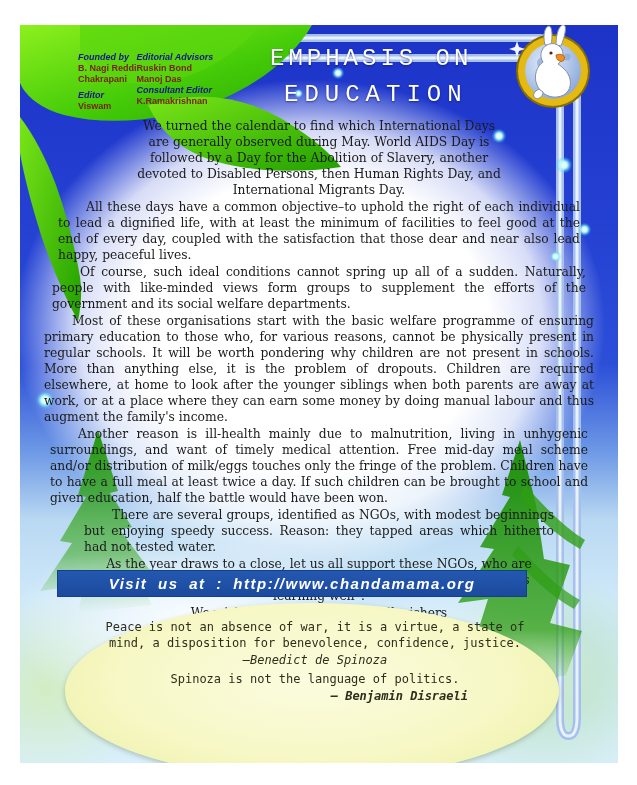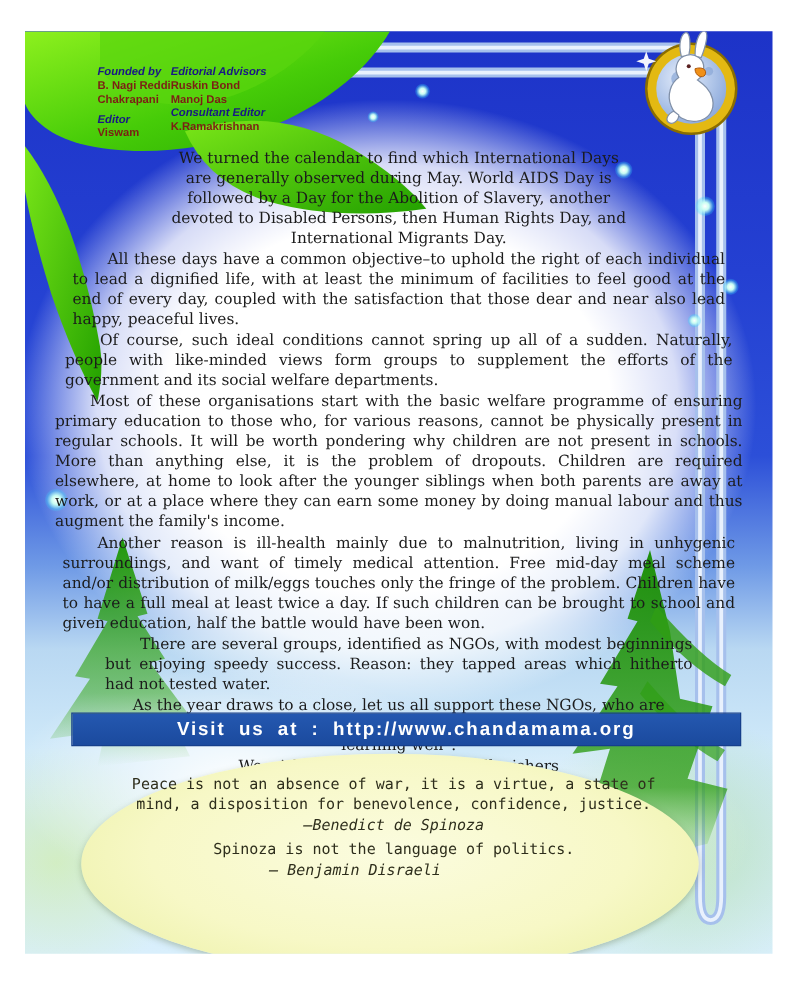--- a/index.html
+++ b/index.html
@@ -42,33 +42,33 @@
   .p4 { padding:0 2px;  text-align:justify; text-indent:28px; }
   .p5 { padding:0 8px;  text-align:justify; text-indent:28px; }
   .p6 { padding:0 42px; text-align:justify; text-indent:28px; }
   .p7 { padding:0 62px; text-align:center; }
   .p8 { text-align:center; }
 
   .greeting { margin-top:8px; text-align:center; color:#1313cf;
     font-family:"Liberation Sans", sans-serif; font-weight:bold; font-size:21px;
     letter-spacing:3px; word-spacing:10px; text-shadow:0 1px 0 rgba(255,255,255,0.7); }
 
-  .banner { position:absolute; left:37px; top:545px; width:536px; height:27px;
+  .banner { position:absolute; left:37px; top:545px; width:470px; height:27px;
     background:linear-gradient(#2458b0, #1b4a9e); border:1px solid #163f8b;
-    display:flex; align-items:center; justify-content:center; cursor:pointer; }
+    display:flex; align-items:center; justify-content:center; cursor:pointer;font-style:italic; }
   .banner span { color:#ffffff; font-weight:bold; font-size:15px; letter-spacing:1.5px; word-spacing:5px; }
 
   .quote-oval { position:absolute; left:45px; top:578px; width:494px; height:176px; border-radius:50%;
     background:radial-gradient(ellipse at 50% 45%, #fbfcdf 0%, #f7f8c6 55%, #eef2ac 84%, #e0eaa8 97%);
     box-shadow:0 2px 5px rgba(90,110,60,0.35); }
 
   .quotes { position:absolute; left:80px; top:592px; width:430px; text-align:center;
     font-family:"DejaVu Sans Mono", monospace; font-size:12px; line-height:16px; color:#2e2e1c; }
   .quotes .attr { text-align:center; font-style:italic; margin:1px 0 3px 0; }
-  .quotes .attr2 { text-align:center; padding-right:62px; font-style:italic; margin-top:1px; }
+  .quotes .attr2 { text-align:right; padding-right:62px; font-style:italic; margin-top:1px;font-weight:bold; }
   .quotes .q { margin-top:2px; }
 </style>
 </head>
 <body>
 
 <div class="page">
   <div class="inner">
 
     <svg class="layer" width="598" height="738">
       <path d="M0,13 H520 Q540,13 540,33 V692 Q540,711 548.5,711 Q557,711 557,692 V53 Q557,33 537,33 H0" fill="none" stroke="#a6c0ec" stroke-width="8" stroke-linecap="round"></path>
@@ -158,20 +158,24 @@
       </div>
       <div>
         <div class="label">Editorial Advisors</div>
         <div class="name">Ruskin Bond</div>
         <div class="name">Manoj Das</div>
         <div class="label">Consultant Editor</div>
         <div class="name">K.Ramakrishnan</div>
       </div>
     </div>
 
+    <div class="title">
+      <div class="t1">EMPHASIS ON</div>
+      <div class="t2">EDUCATION</div>
+    </div>
 
     <div class="article">
       <p class="p1">We turned the calendar to find which International Days are generally observed during May. World AIDS Day is followed by a Day for the Abolition of Slavery, another devoted to Disabled Persons, then Human Rights Day, and International Migrants Day.</p>
       <p class="p2">All these days have a common objective–to uphold the right of each individual to lead a dignified life, with at least the minimum of facilities to feel good at the end of every day, coupled with the satisfaction that those dear and near also lead happy, peaceful lives.</p>
       <p class="p3">Of course, such ideal conditions cannot spring up all of a sudden. Naturally, people with like-minded views form groups to supplement the efforts of the government and its social welfare departments.</p>
       <p class="p4">Most of these organisations start with the basic welfare programme of ensuring primary education to those who, for various reasons, cannot be physically present in regular schools. It will be worth pondering why children are not present in schools. More than anything else, it is the problem of dropouts. Children are required elsewhere, at home to look after the younger siblings when both parents are away at work, or at a place where they can earn some money by doing manual labour and thus augment the family's income.</p>
       <p class="p5">Another reason is ill-health mainly due to malnutrition, living in unhygenic surroundings, and want of timely medical attention. Free mid-day meal scheme and/or distribution of milk/eggs touches only the fringe of the problem. Children have to have a full meal at least twice a day. If such children can be brought to school and given education, half the battle would have been won.</p>
       <p class="p6">There are several groups, identified as NGOs, with modest beginnings but enjoying speedy success. Reason: they tapped areas which hitherto had not tested water.</p>
       <p class="p7">As the year draws to a close, let us all support these NGOs, who are making efforts to ensure that “every child is in school and he/she is learning well”.</p>
       <p class="p8">We wish all our readers and well-wishers</p>

